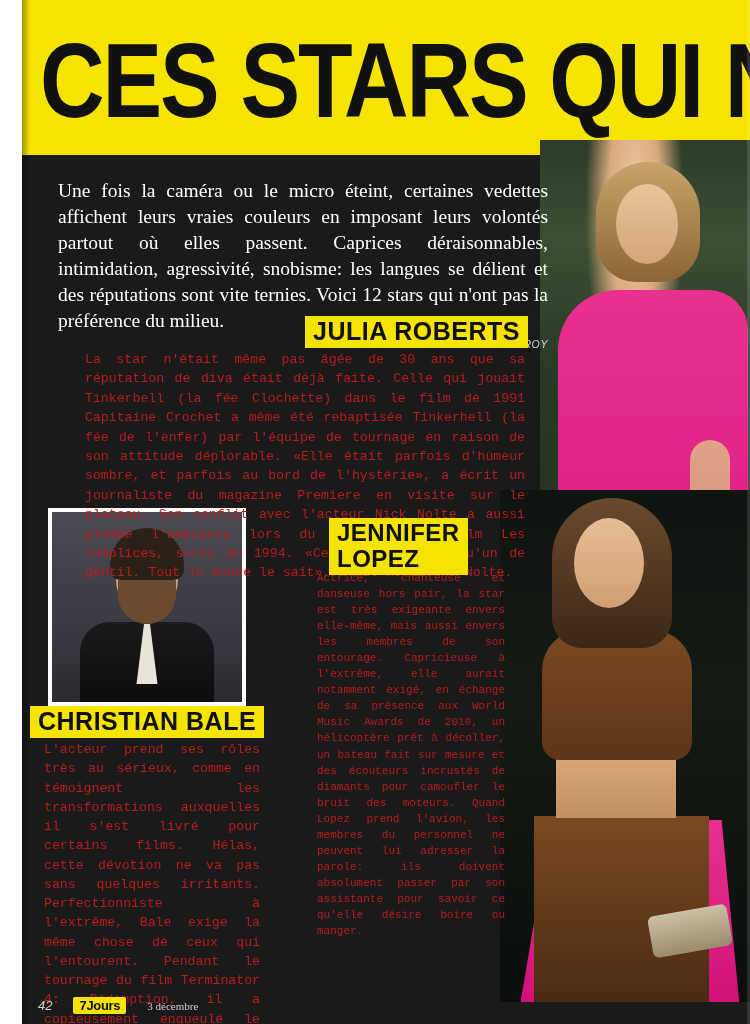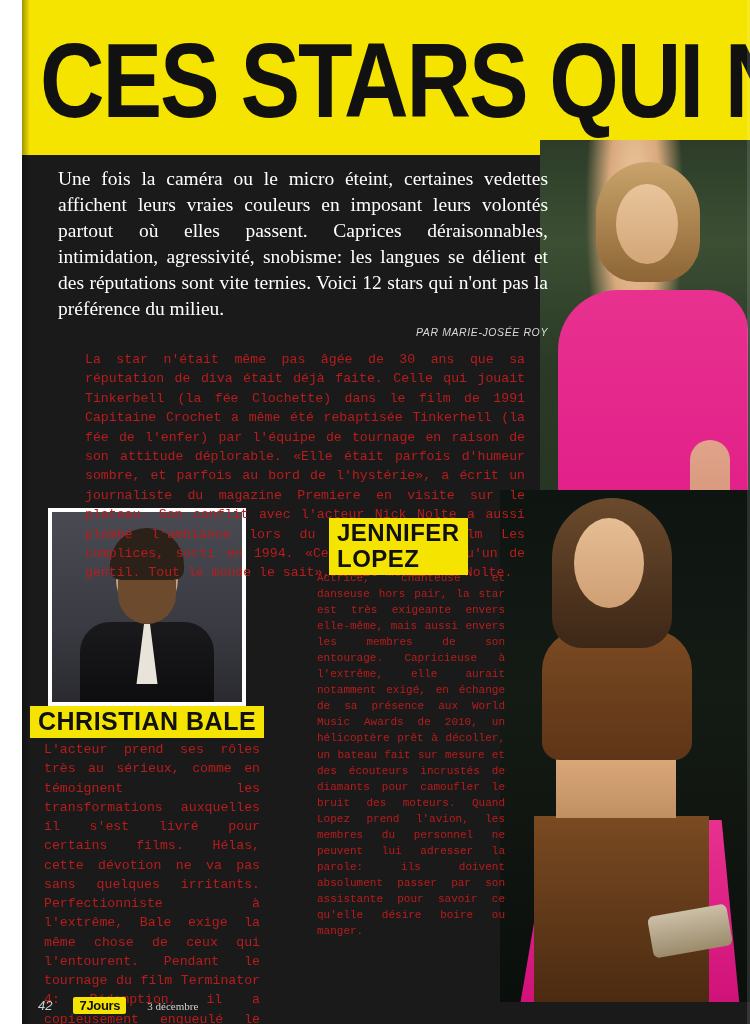--- a/index.html
+++ b/index.html
@@ -198,21 +198,21 @@
   .bale-shirt {
     position: absolute; left: 80px; top: 112px;
     width: 30px; height: 60px;
     background: #e8e4da;
     clip-path: polygon(40% 0, 60% 0, 85% 100%, 15% 100%);
   }
 
   
   .intro {
     position: absolute;
-    left: 58px; top: 166px;
+    left: 58px; top: 178px;
     width: 490px;
     color: #ffffff;
     font-family: "Liberation Serif", serif;
     font-size: 19.5px;
     line-height: 1.33;
     z-index: 20;
     text-align: justify;
   }
   .intro .byline {
     display: block;
@@ -352,20 +352,21 @@
 
   <div class="masthead">
     <div class="masthead-title">CES STARS QUI NE FO</div>
   </div>
 
   <div class="intro">
     <span>Une fois la caméra ou le micro éteint, certaines vedettes affichent leurs vraies couleurs en imposant leurs volontés partout où elles passent. Caprices déraisonnables, intimidation, agressivité, snobisme: les langues se délient et des réputations sont vite ternies. Voici 12 stars qui n'ont pas la préférence du milieu.</span>
     <span class="byline">PAR MARIE-JOSÉE ROY</span>
   </div>
 
+  <div class="nametag" id="tag-julia">JULIA ROBERTS</div>
   <div class="col" id="col-julia">La star n'était même pas âgée de 30 ans que sa réputation de diva était déjà faite. Celle qui jouait Tinkerbell (la fée Clochette) dans le film de 1991 Capitaine Crochet a même été rebaptisée Tinkerhell (la fée de l'enfer) par l'équipe de tournage en raison de son attitude déplorable. «Elle était parfois d'humeur sombre, et parfois au bord de l'hystérie», a écrit un journaliste du magazine Premiere en visite sur le plateau. Son conflit avec l'acteur Nick Nolte a aussi plombé l'ambiance lors du tournage du film Les complices, sorti en 1994. «Ce n'est pas quelqu'un de gentil. Tout le monde le sait», avait mentionné Nolte.</div>
 
   <div class="nametag" id="tag-jlo">JENNIFER
 LOPEZ</div>
   <div class="col" id="col-jlo">Actrice, chanteuse et danseuse hors pair, la star est très exigeante envers elle-même, mais aussi envers les membres de son entourage. Capricieuse à l'extrême, elle aurait notamment exigé, en échange de sa présence aux World Music Awards de 2010, un hélicoptère prêt à décoller, un bateau fait sur mesure et des écouteurs incrustés de diamants pour camoufler le bruit des moteurs. Quand Lopez prend l'avion, les membres du personnel ne peuvent lui adresser la parole: ils doivent absolument passer par son assistante pour savoir ce qu'elle désire boire ou manger.</div>
 
   <div class="nametag" id="tag-bale">CHRISTIAN BALE</div>
   <div class="col" id="col-bale">L'acteur prend ses rôles très au sérieux, comme en témoignent les transformations auxquelles il s'est livré pour certains films. Hélas, cette dévotion ne va pas sans quelques irritants. Perfectionniste à l'extrême, Bale exige la même chose de ceux qui l'entourent. Pendant le tournage du film Terminator 4: Rédemption, il a copieusement engueulé le directeur de la photographie, Shane Hurlbut, qui tentait d'ajuster l'éclairage pendant que la caméra roulait. Filmée et diffusée sur le Web, cette montée de lait a forgé la réputation de l'interprète de Batman.</div>
 
   <div class="footer">

